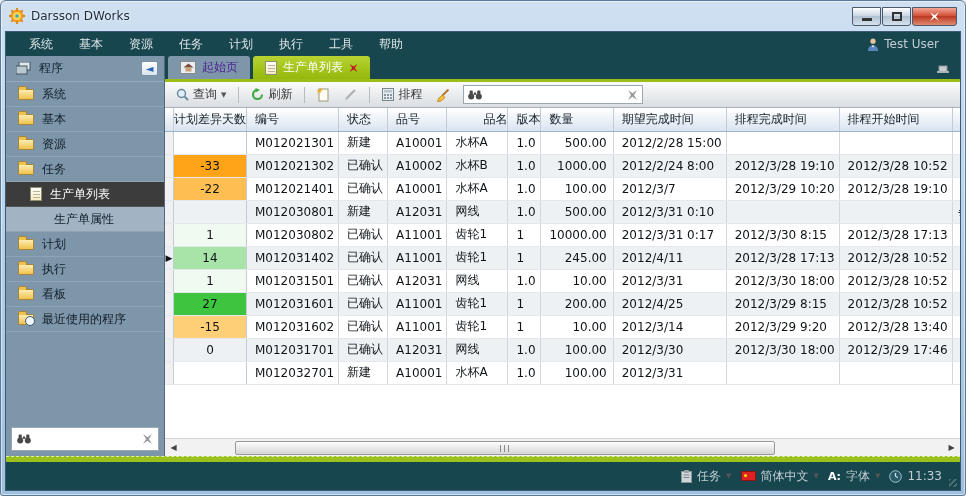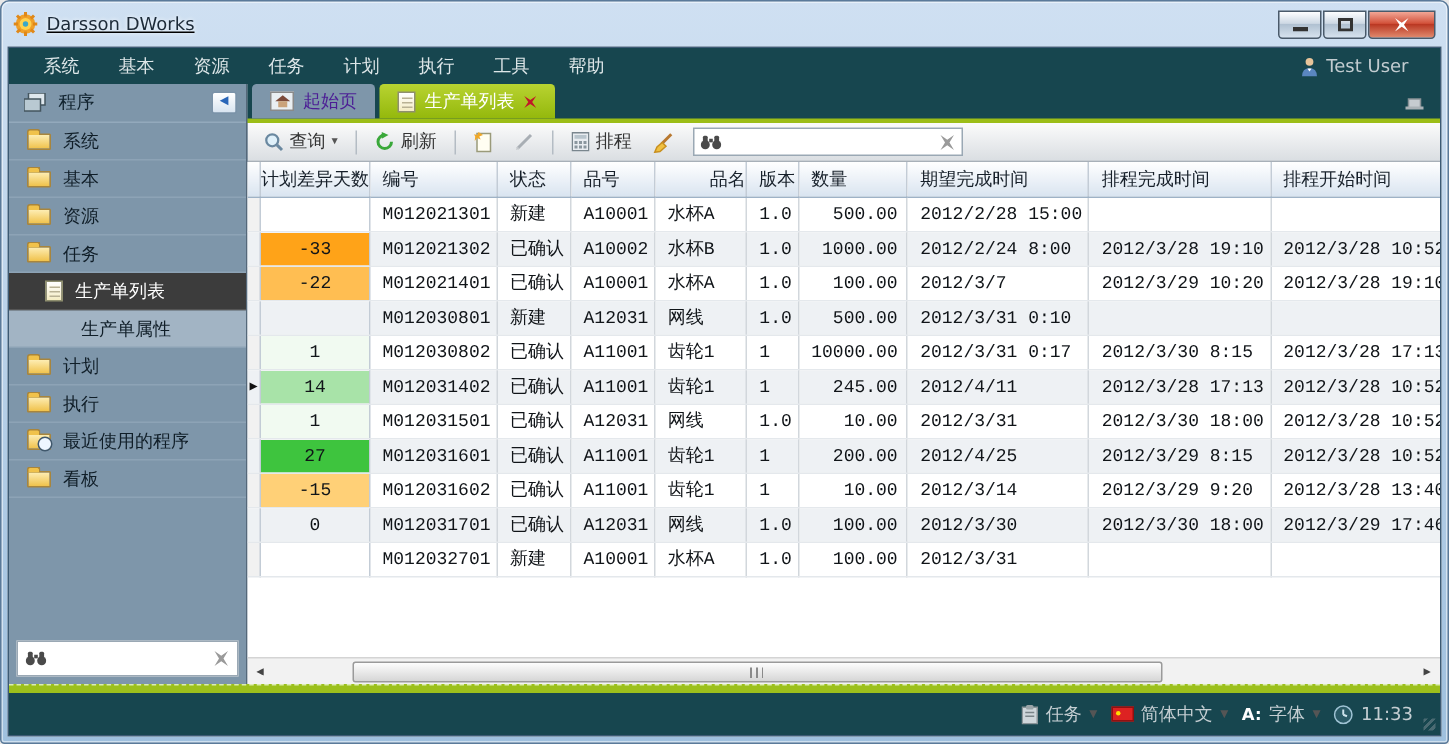--- a/index.html
+++ b/index.html
@@ -6,39 +6,39 @@
   html,body { background:#e8e8e8; }
   body { font-family:"DejaVu Sans","Liberation Sans",sans-serif; font-size:12px; }
 
   .window{ position:relative; width:966px; height:496px;
     background:linear-gradient(#cfe0f2,#9fc0de);
     border:1px solid #5a7a9a; border-radius:6px 6px 3px 3px; overflow:hidden;
     box-shadow:inset 0 0 0 1px rgba(255,255,255,.5); }
 
   
   .titlebar{ position:absolute; left:0; top:0; right:0; height:30px;
-    display:flex; align-items:center; padding:0 8px;text-decoration:underline; }
+    display:flex; align-items:center; padding:0 8px; }
   .titlebar .title{ color:#1c2a38; margin-left:6px; text-shadow:0 0 3px #fff; }
   .winbtns{ margin-left:auto; display:flex; align-items:flex-start; gap:1px; }
   .wbtn{ width:29px; height:19px; border:1px solid #4a5a6a; border-radius:0 0 3px 3px;
     background:linear-gradient(#fdfeff,#cdd8e4 45%,#aebfd0 46%,#d6e2ee);
     display:flex; align-items:center; justify-content:center; color:#333; font-size:10px; }
   .wbtn.close{ width:45px; background:linear-gradient(#f2a695,#d2513a 45%,#b8341f 46%,#e08a6e); color:#fff; }
 
   
   .app{ position:absolute; left:4px; top:30px; right:4px; bottom:4px;
     display:flex; flex-direction:column; border:1px solid #3c5a74; background:#fff; }
   .menubar{ height:24px; background:#17464f; display:flex; align-items:center;
     color:#dde6e8; flex:0 0 24px; padding-left:10px; }
   .menu-item{ padding:0 13px; line-height:24px; cursor:default; }
   .menubar .user{ margin-left:auto; display:flex; align-items:center; gap:5px;
     color:#c2ccd0; padding-right:21px; }
 
   
-  .body{ flex:1; display:flex; min-height:0;font-family:Liberation Mono, monospace; }
+  .body{ flex:1; display:flex; min-height:0; }
 
   
   .sidebar{ flex:0 0 159px; background:#7e96aa; border-right:1px solid #55687a;
     display:flex; flex-direction:column; position:relative; }
   .side-head{ height:26px; display:flex; align-items:center; padding:0 6px 0 10px;
     color:#10222e; border-bottom:1px solid #93a9bc; }
   .side-head .lbl{ margin-left:8px; }
   .collapse-btn{ margin-left:auto; width:17px; height:15px; background:linear-gradient(#fff,#d8e4f0);
     border:1px solid #7a92a8; border-radius:2px; color:#2a66b8; font-weight:bold;
     display:flex; align-items:center; justify-content:center; font-size:10px; line-height:1; }
@@ -234,26 +234,26 @@
             </div>
             <div class="side-item">
               <span class="ic-folder"></span>
               <span class="lbl">计划</span>
             </div>
             <div class="side-item">
               <span class="ic-folder"></span>
               <span class="lbl">执行</span>
             </div>
             <div class="side-item">
+              <span class="ic-folder"></span>
+              <span class="lbl">看板</span>
+            </div>
+            <div class="side-item">
               <span class="ic-folder clock"></span>
               <span class="lbl">最近使用的程序</span>
-            </div>
-            <div class="side-item">
-              <span class="ic-folder"></span>
-              <span class="lbl">看板</span>
             </div>
           </div>
         <div class="side-search">
           <span>
             <svg width="14" height="10" viewBox="0 0 14 10">
               <circle cx="3.2" cy="6.5" r="3" fill="#4a4a4a"></circle>
                 <circle cx="10.8" cy="6.5" r="3" fill="#4a4a4a"></circle>
               <rect x="1.6" y="0.5" width="3.2" height="4" rx="1" fill="#4a4a4a"></rect>
               <rect x="9.2" y="0.5" width="3.2" height="4" rx="1" fill="#4a4a4a"></rect>
               <rect x="5.8" y="2.5" width="2.4" height="2.4" fill="#4a4a4a"></rect>

